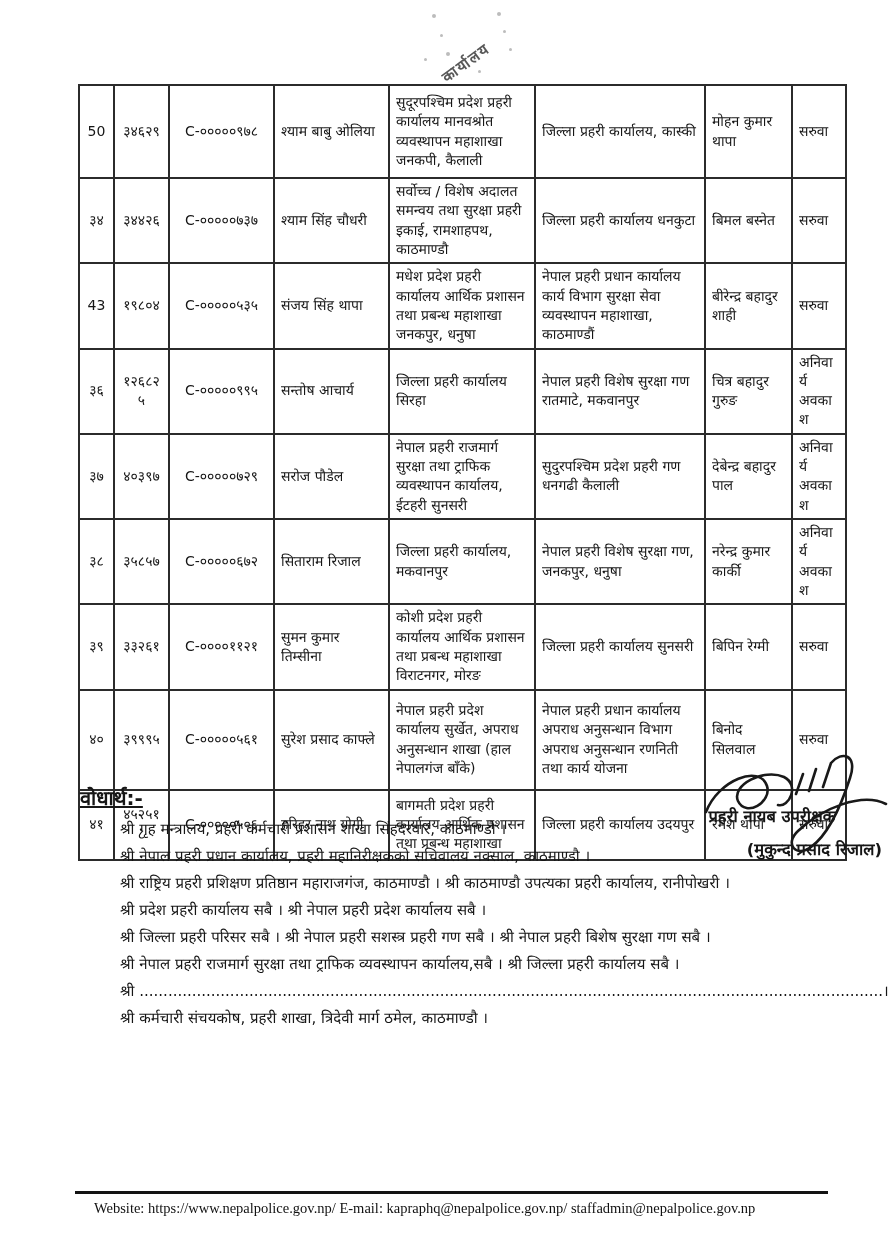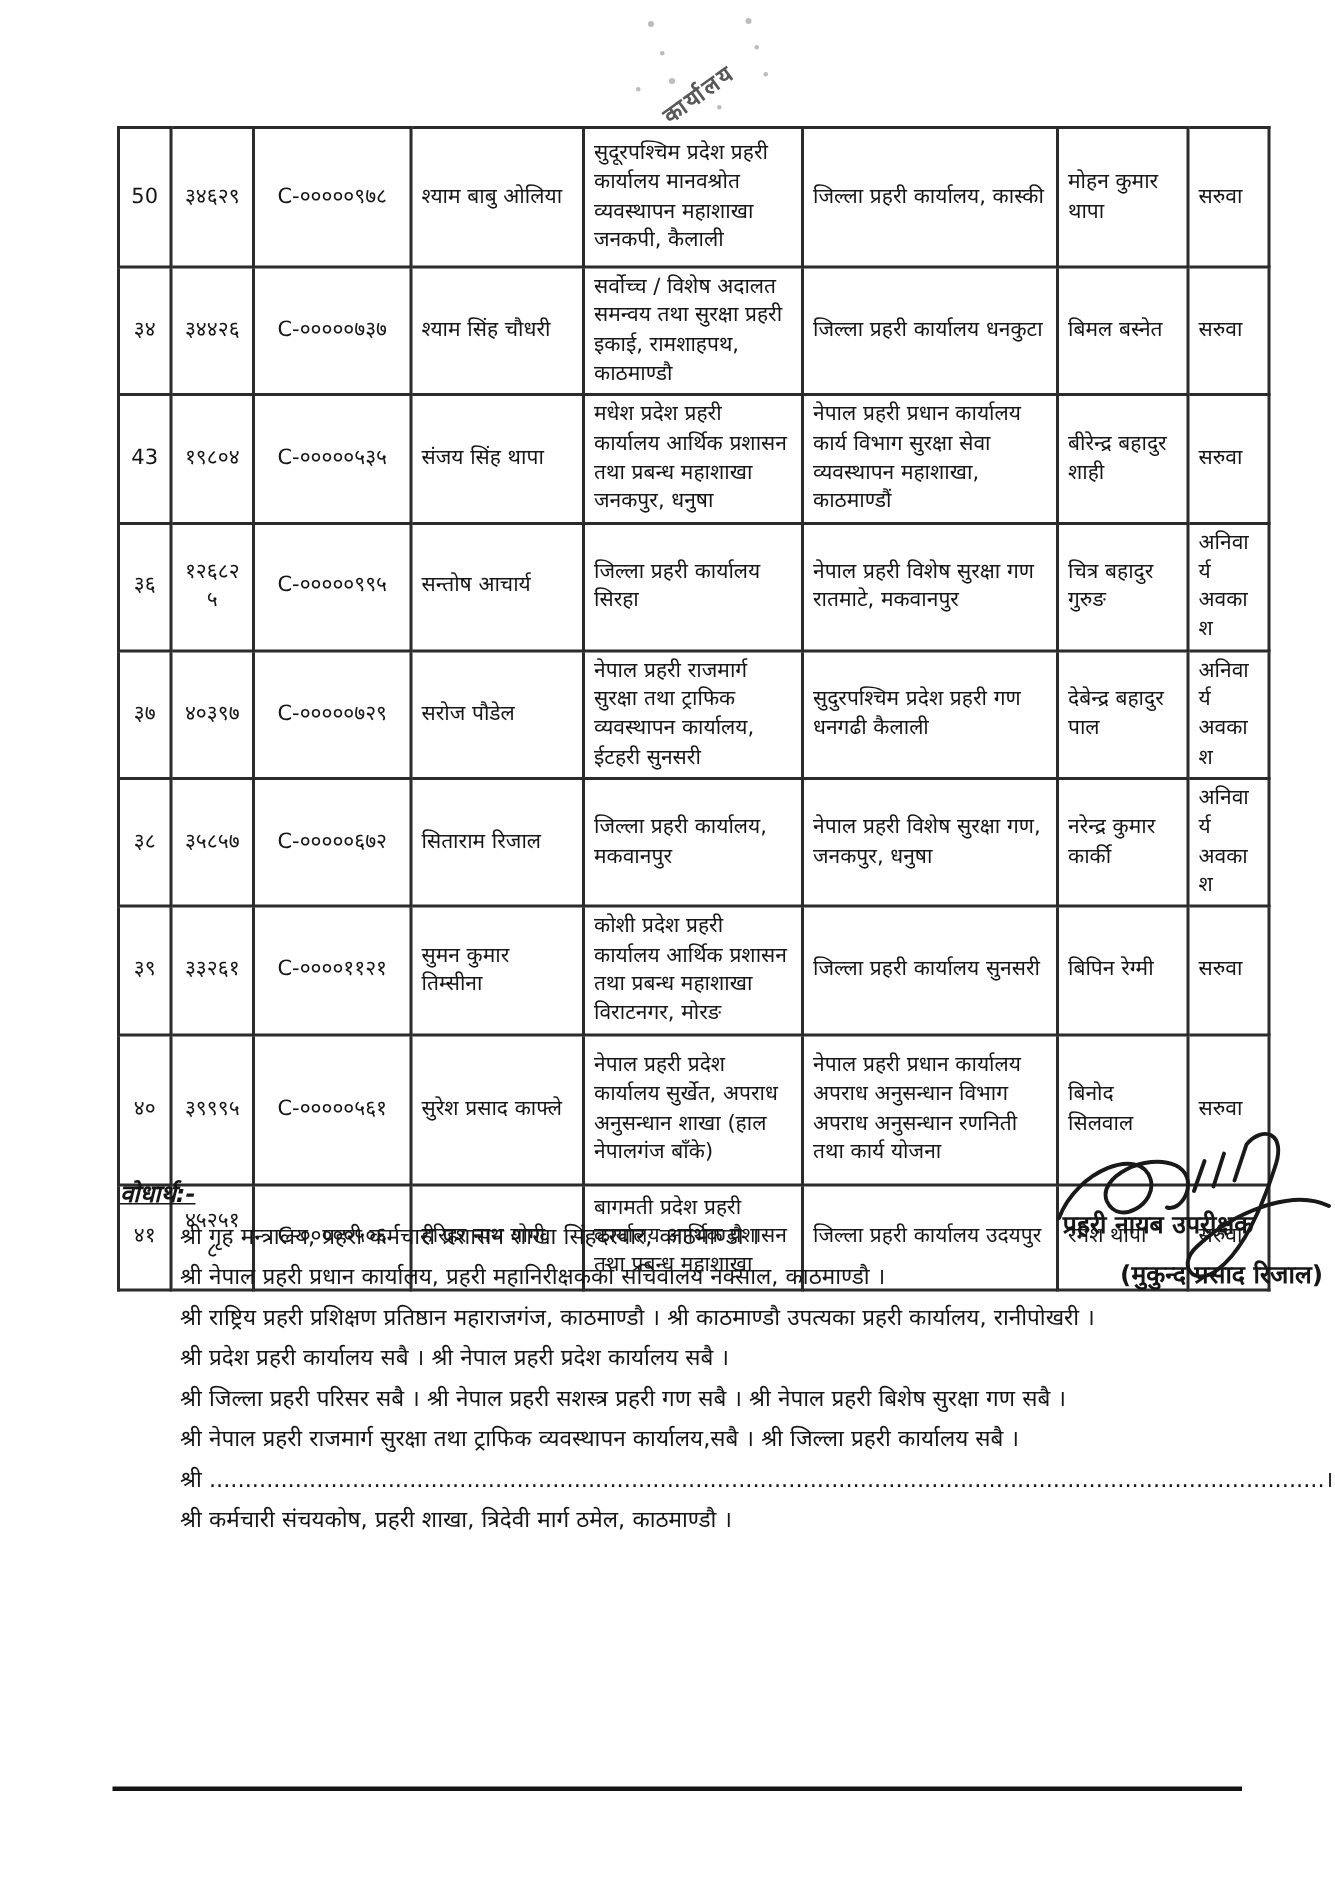--- a/index.html
+++ b/index.html
@@ -27,23 +27,22 @@
     word-wrap:break-word;
   }
   .c-sn, .c-no, .c-code { text-align:center; }
   tr.r0{height:93px} tr.r1{height:84px} tr.r2{height:85px} tr.r3{height:47px}
   tr.r4{height:63px} tr.r5{height:57px} tr.r6{height:75px} tr.r7{height:100px}
   tr.r8{height:70px}
 
   
   .cc { position:absolute; left:80px; top:784px; width:800px; }
   .cc-heading {
-    font-weight:bold; font-size:16px; text-decoration:underline;
+    font-weight:bold; font-size:20px; text-decoration:underline;
     margin-bottom:5px;
-    font-style:italic;
   }
   .cc-line { font-size:15px; line-height:27px; white-space:nowrap;padding-left:40px; }
 
   
   .sig {
     position:absolute; left:662px; top:800px; width:220px;
     text-align:center; font-weight:bold;
   }
   .sig-title { font-size:16.5px; margin-top:4px; }
   .sig-name  { font-size:16.5px; margin-top:10px;text-align:right; }
@@ -202,14 +201,15 @@
              M106 46 l7 -20 M119 43 l7 -22 M133 39 l8 -24
              C152 2, 168 7, 160 30 C151 58, 139 86, 121 99 C106 110, 94 96, 108 83 C132 60, 172 44, 196 56" fill="none" stroke="#191919" stroke-width="2.6" stroke-linecap="round"></path>
   </svg>
 
   <div class="sig">
     <div class="sig-title">प्रहरी नायब उपरीक्षक</div>
     <div class="sig-name">(मुकुन्द प्रसाद रिजाल)</div>
   </div>
 
   <div class="footer-rule"></div>
+  <div class="footer">Website: https://www.nepalpolice.gov.np/ E-mail: kapraphq@nepalpolice.gov.np/ staffadmin@nepalpolice.gov.np</div>
 
 </div>
 
 </body></html>

